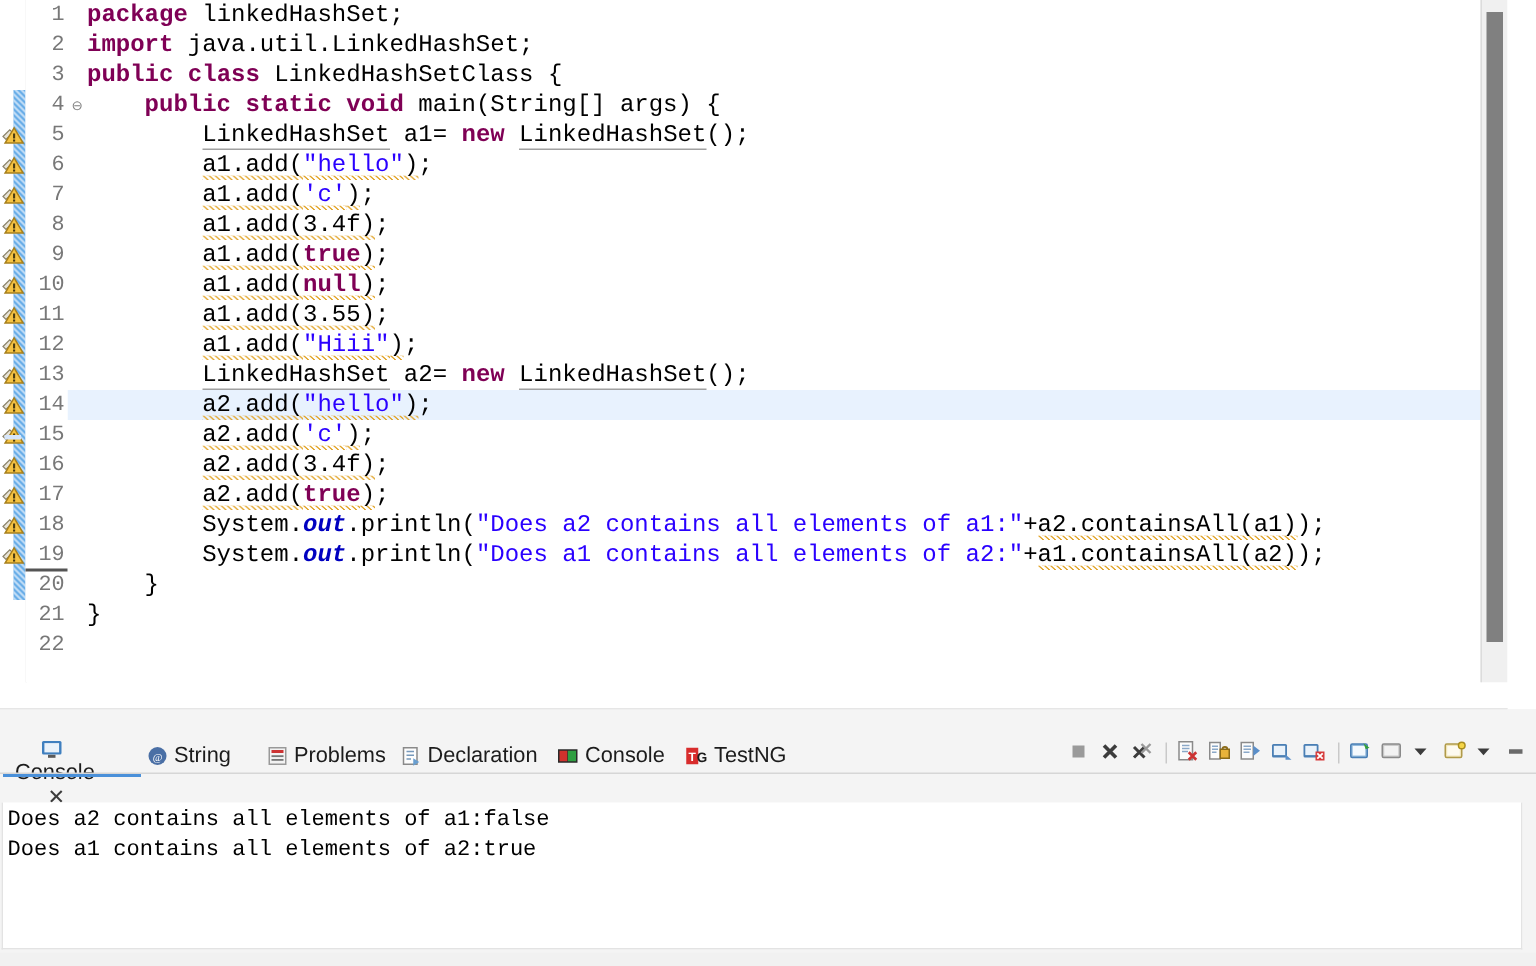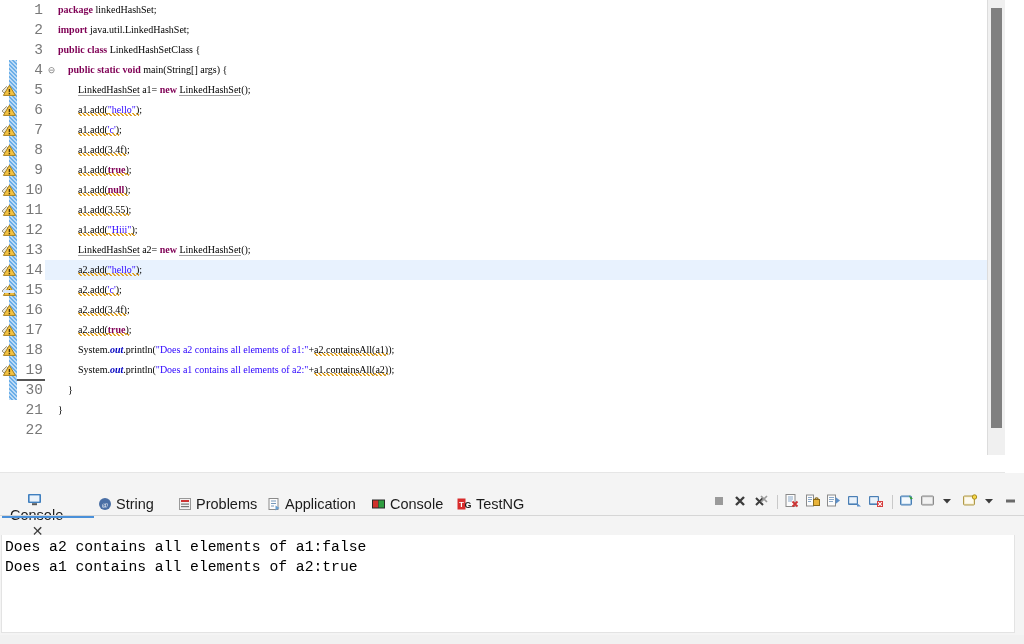--- a/index.html
+++ b/index.html
@@ -84,22 +84,22 @@
     font-size: 9px;
     color: #808080;
     text-align: center;
   }
 
   
   .code-canvas {
     position: absolute;
     left: 58px; top: 0;
     right: 15px; height: 455px;
-    font-family: Liberation Serif, serif;
-    font-size: 10px;
+    font-family: Liberation Mono, monospace;
+    font-size: 16px;
     color: #000000;
     white-space: pre;
   }
   .code-line {
     position: absolute;
     left: 0;
     height: 20px;
     line-height: 20px;
     white-space: pre;
   }
@@ -411,21 +411,21 @@
           <div class="lnum" style="top: 180px;">10</div>
           <div class="lnum" style="top: 200px;">11</div>
           <div class="lnum" style="top: 220px;">12</div>
           <div class="lnum" style="top: 240px;">13</div>
           <div class="lnum" style="top: 260px;">14</div>
           <div class="lnum" style="top: 280px;">15</div>
           <div class="lnum" style="top: 300px;">16</div>
           <div class="lnum" style="top: 320px;">17</div>
           <div class="lnum" style="top: 340px;">18</div>
           <div class="lnum" style="top: 360px; margin-left: 43px;">19</div>
-          <div class="lnum" style="top: 380px;">30</div>
+          <div class="lnum" style="top: 380px;">20</div>
           <div class="lnum" style="top: 400px;">21</div>
           <div class="lnum" style="top: 420px;">22</div>
         </div>
       <div class="code-canvas" id="code-canvas"><div class="code-line" style="top: 0px;"><span class="kw">package</span><span class="plain"> linkedHashSet;</span></div><div class="code-line" style="top: 20px;"><span class="kw">import</span><span class="plain"> java.util.LinkedHashSet;</span></div><div class="code-line" style="top: 40px;"><span class="kw">public</span><span class="plain"> </span><span class="kw">class</span><span class="plain"> LinkedHashSetClass {</span></div><div class="code-line" style="top: 60px;"><span class="plain">    </span><span class="kw">public</span><span class="plain"> </span><span class="kw">static</span><span class="plain"> </span><span class="kw">void</span><span class="plain"> main(String[] args) {</span></div><div class="code-line" style="top: 80px;"><span class="plain">        </span><span class="plain under-solid">LinkedHashSet</span><span class="plain"> a1= </span><span class="kw">new</span><span class="plain"> </span><span class="plain under-solid">LinkedHashSet</span><span class="plain">();</span></div><div class="code-line" style="top: 100px;"><span class="plain">        </span><span class="plain under-warn">a1.add(</span><span class="str under-warn">"hello"</span><span class="plain under-warn">)</span><span class="plain">;</span></div><div class="code-line" style="top: 120px;"><span class="plain">        </span><span class="plain under-warn">a1.add(</span><span class="str under-warn">'c'</span><span class="plain under-warn">)</span><span class="plain">;</span></div><div class="code-line" style="top: 140px;"><span class="plain">        </span><span class="plain under-warn">a1.add(3.4f)</span><span class="plain">;</span></div><div class="code-line" style="top: 160px;"><span class="plain">        </span><span class="plain under-warn">a1.add(</span><span class="kw under-warn">true</span><span class="plain under-warn">)</span><span class="plain">;</span></div><div class="code-line" style="top: 180px;"><span class="plain">        </span><span class="plain under-warn">a1.add(</span><span class="kw under-warn">null</span><span class="plain under-warn">)</span><span class="plain">;</span></div><div class="code-line" style="top: 200px;"><span class="plain">        </span><span class="plain under-warn">a1.add(3.55)</span><span class="plain">;</span></div><div class="code-line" style="top: 220px;"><span class="plain">        </span><span class="plain under-warn">a1.add(</span><span class="str under-warn">"Hiii"</span><span class="plain under-warn">)</span><span class="plain">;</span></div><div class="code-line" style="top: 240px;"><span class="plain">        </span><span class="plain under-solid">LinkedHashSet</span><span class="plain"> a2= </span><span class="kw">new</span><span class="plain"> </span><span class="plain under-solid">LinkedHashSet</span><span class="plain">();</span></div><div class="code-line" style="top: 260px;"><span class="plain">        </span><span class="plain under-warn">a2.add(</span><span class="str under-warn">"hello"</span><span class="plain under-warn">)</span><span class="plain">;</span></div><div class="code-line" style="top: 280px;"><span class="plain">        </span><span class="plain under-warn">a2.add(</span><span class="str under-warn">'c'</span><span class="plain under-warn">)</span><span class="plain">;</span></div><div class="code-line" style="top: 300px;"><span class="plain">        </span><span class="plain under-warn">a2.add(3.4f)</span><span class="plain">;</span></div><div class="code-line" style="top: 320px;"><span class="plain">        </span><span class="plain under-warn">a2.add(</span><span class="kw under-warn">true</span><span class="plain under-warn">)</span><span class="plain">;</span></div><div class="code-line" style="top: 340px;"><span class="plain">        System.</span><span class="fld">out</span><span class="plain">.println(</span><span class="str">"Does a2 contains all elements of a1:"</span><span class="plain">+</span><span class="plain under-warn">a2.containsAll(a1)</span><span class="plain">);</span></div><div class="code-line" style="top: 360px;"><span class="plain">        System.</span><span class="fld">out</span><span class="plain">.println(</span><span class="str">"Does a1 contains all elements of a2:"</span><span class="plain">+</span><span class="plain under-warn">a1.containsAll(a2)</span><span class="plain">);</span></div><div class="code-line" style="top: 380px;"><span class="plain">    }</span></div><div class="code-line" style="top: 400px;"><span class="plain">}</span></div><div class="code-line" style="top: 420px;"><span class="plain"></span></div></div>
 
       <div class="vscroll">
         <div class="vscroll-thumb"></div>
       </div>
       <div class="overview-mark" style="top:290px;background:#d6e6fb;"></div>
     <div class="fold" style="top: 60px;">⊖</div>
@@ -482,21 +482,21 @@
           <span class="tab-label">Problems</span>
         </div>
         <div class="tab" style="left: 267px;">
           <span style="display: inline-flex;">
             <svg width="14" height="14" viewBox="0 0 14 14">
               <rect x="2" y="1.5" width="9" height="11" fill="#fdfdfd" stroke="#8a8a8a"></rect>
               <path d="M4 4h5M4 6.5h5M4 9h3" stroke="#7799bb" stroke-width="1"></path>
               <path d="M8.5 8.5 l4 2.5 -4 2.5z" fill="#6a9fd0"></path>
             </svg>
           </span>
-          <span class="tab-label">Application</span>
+          <span class="tab-label">Declaration</span>
         </div>
         <div class="tab" style="left: 371px;">
           <span style="display: inline-flex;">
             <svg width="15" height="14" viewBox="0 0 15 14">
               <rect x="1" y="2.5" width="13" height="9" fill="#2a2a2a"></rect>
               <rect x="2" y="3.5" width="5.2" height="7" fill="#d0322d"></rect>
               <rect x="7.6" y="3.5" width="5.4" height="7" fill="#2f9e41"></rect>
             </svg>
           </span>
           <span class="tab-label">Console</span>

